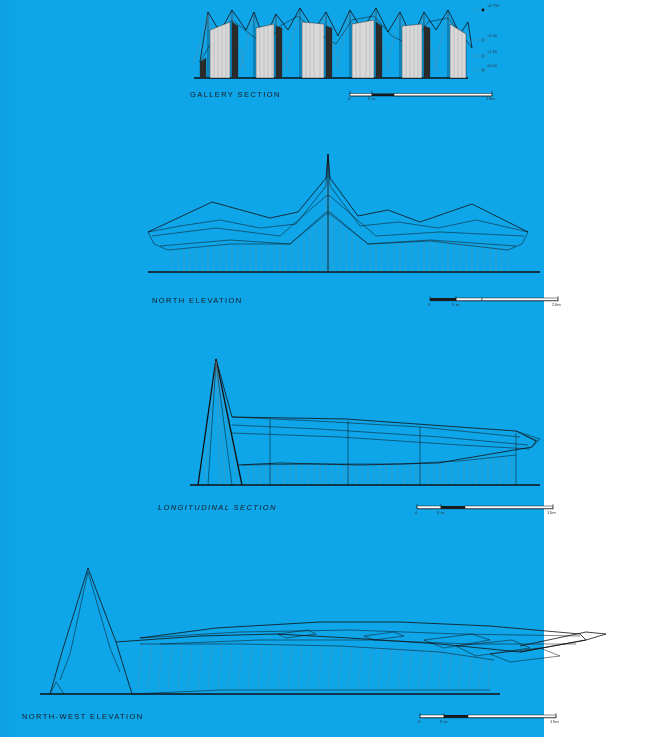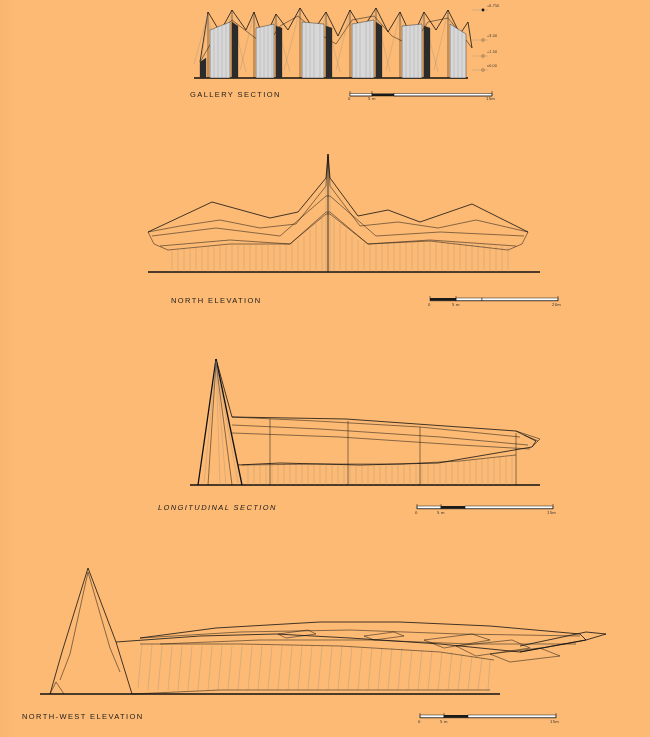--- a/index.html
+++ b/index.html
@@ -11,23 +11,23 @@
     width: 650px;
     height: 737px;
     position: relative;
     font-family: "Liberation Sans", sans-serif;
     color: #111111;
     overflow: hidden;
   }
   #sheet {
     position: absolute;
     left: 0; top: 0;
-    width: 650px;
+    width: 544px;
     height: 737px;
-    background: #fdba74;
+    background: #0ea5e9;
   }
   .drawing-block {
     position: absolute;
   }
   .caption {
     position: absolute;
     font-family: "Liberation Sans", sans-serif;
     font-size: 7.5px;
     letter-spacing: 1.4px;
     color: #1a1a1a;
@@ -272,21 +272,21 @@
         <line x1="370" y1="105" x2="370" y2="132"></line>
           <line x1="376" y1="106" x2="376" y2="132"></line>
         <line x1="382" y1="106" x2="382" y2="132"></line>
           <line x1="388" y1="107" x2="388" y2="132"></line>
       </g>
 
       <path class="ln thin" d="M48,110 L110,104 L170,104 L206,74 L210,74 L248,104 L310,101 L388,110"></path>
     </svg>
   </div>
 
-  <div class="caption" style="left:171px;top:296px;">NORTH ELEVATION</div>
+  <div class="caption" style="left:152px;top:296px;">NORTH ELEVATION</div>
 
   <div class="scalebar" style="left:428px;top:294px;width:140px;height:14px;">
     <svg width="140" height="14" viewBox="0 0 140 14">
       <rect class="sb-fill-dark" x="2" y="4" width="26" height="2.8"></rect>
       <rect class="sb-fill-white" x="28" y="4" width="26" height="2.8"></rect>
       <rect class="sb-fill-white" x="54" y="4" width="76" height="2.8"></rect>
       <line class="ln thin" x1="2" y1="6.8" x2="130" y2="6.8"></line>
       <line class="ln thin" x1="2" y1="6.8" x2="2" y2="2"></line>
       <line class="ln thin" x1="28" y1="6.8" x2="28" y2="2"></line>
       <line class="ln thin" x1="130" y1="6.8" x2="130" y2="2"></line>

